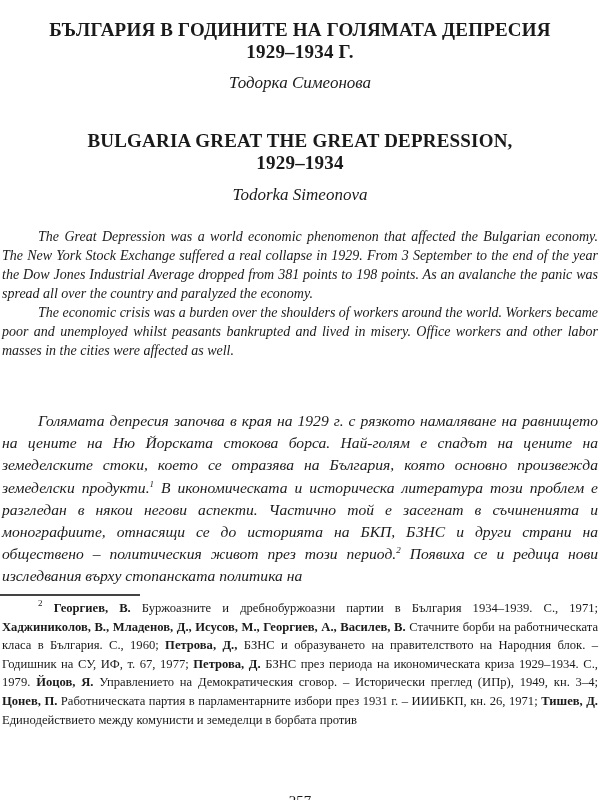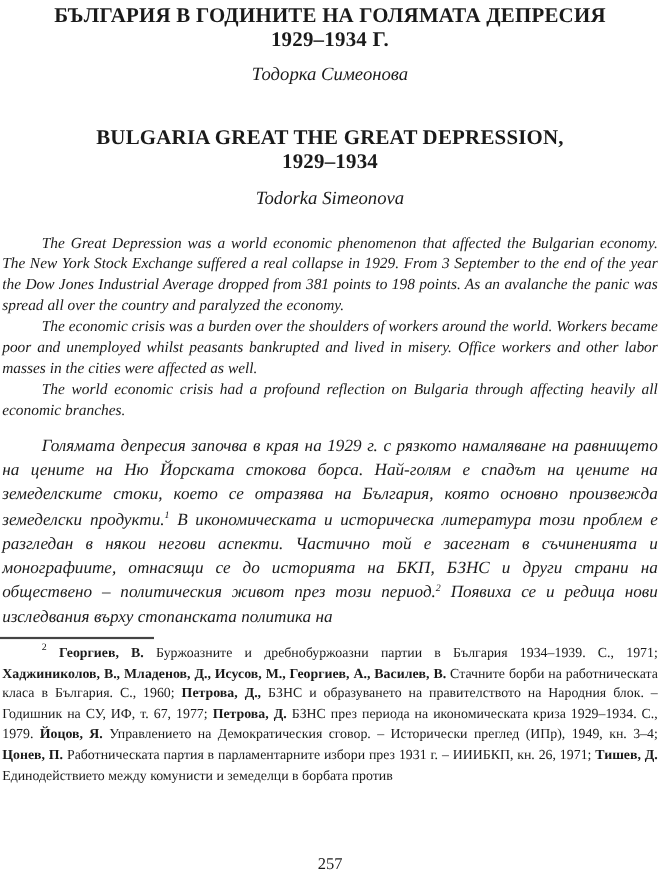--- a/index.html
+++ b/index.html
@@ -1,17 +1,17 @@
 <!DOCTYPE html>
 <html><head>
 <meta charset="utf-8">
 <style>
   html, body { margin:0; padding:0; background:#ffffff; }
   body { width:600px; height:800px; overflow:hidden; position:relative; color:#1a1a1a; font-family:"Liberation Serif","DejaVu Serif",serif; }
-  .page { position:absolute; left:0; top:0; width:600px; height:682px; }
+  .page { position:absolute; left:0; top:15px; width:600px; height:682px; }
   .title-bg { position:absolute; left:0; width:600px; text-align:center; font-weight:bold; font-size:19px; letter-spacing:0.2px; line-height:22px; }
   .author { position:absolute; left:0; width:600px; text-align:center; font-style:italic; font-size:17px; }
   .abstract { position:absolute; left:2px; width:596px; font-style:italic; font-size:14px; line-height:19px; text-align:justify; }
   .abstract p { margin:0; text-indent:36px; }
   .abstract p:first-child { }
   .body { position:absolute; left:2px; width:596px; font-size:15.6px; line-height:22.2px; text-align:justify; }
   .body p { margin:0; text-indent:36px;font-style:italic; }
   sup { font-size:9px; vertical-align:6px; line-height:0; }
   .fn-rule { position:absolute; left:0; top:579px; width:140px; height:1.5px; background:#444; }
   .footnotes { position:absolute; left:2px; width:596px; font-size:12.6px; line-height:18.6px; text-align:justify; }
@@ -34,21 +34,20 @@
   <div class="title-bg" style="top:115px;">
     <div>BULGARIA GREAT THE GREAT DEPRESSION,</div>
     <div>1929–1934</div>
   </div>
 
   <div class="author" style="top:170px;">Todorka Simeonova</div>
 
   <div class="abstract" style="top:212px;">
     <p>The Great Depression was a world economic phenomenon that affected the Bulgarian economy. The New York Stock Exchange suffered a real collapse in 1929. From 3 September to the end of the year the Dow Jones Industrial Average dropped from 381 points to 198 points. As an avalanche the panic was spread all over the country and paralyzed the economy.</p>
     <p>The economic crisis was a burden over the shoulders of workers around the world. Workers became poor and unemployed whilst peasants bankrupted and lived in misery. Office workers and other labor masses in the cities were affected as well.</p>
-    <p>The world economic crisis had a profound reflection on Bulgaria through affecting heavily all economic branches.</p>
   </div>
 
   <div class="body" style="top:395px;">
     <p><span>Голямата депресия започва в края на 1929 г. с рязкото намаляване на равнището на цените на Ню Йорската стокова борса. Най-голям е спадът на цените на земеделските стоки, което се отразява на България, която основно произвежда земеделски продукти.</span><sup>1</sup><span> В икономическата и историческа литература този проблем е разгледан в някои негови аспекти. Частично той е засегнат в съчиненията и монографиите, отнасящи се до историята на БКП, БЗНС и други страни на обществено – политическия живот през този период.</span><sup>2</sup><span> Появиха се и редица нови изследвания върху стопанската политика на</span></p>
   </div>
 
   <div class="fn-rule"></div>
 
   <div class="footnotes" style="top:584px;">
     <p><sup>2</sup> <b>Георгиев, В.</b><span> Буржоазните и дребнобуржоазни партии в България 1934–1939. С., 1971; </span><b>Хаджиниколов, В., Младенов, Д., Исусов, М., Георгиев, А., Василев, В.</b><span> Стачните борби на работническата класа в България. С., 1960; </span><b>Петрова, Д.,</b><span> БЗНС и образуването на правителството на Народния блок. – Годишник на СУ, ИФ, т. 67, 1977; </span><b>Петрова, Д.</b><span> БЗНС през периода на икономическата криза 1929–1934. С., 1979. </span><b>Йоцов, Я.</b><span> Управлението на Демократическия сговор. – Исторически преглед (ИПр), 1949, кн. 3–4; </span><b>Цонев, П.</b><span> Работническата партия в парламентарните избори през 1931 г. – ИИИБКП, кн. 26, 1971; </span><b>Тишев, Д.</b><span> Единодействието между комунисти и земеделци в борбата против</span></p>

